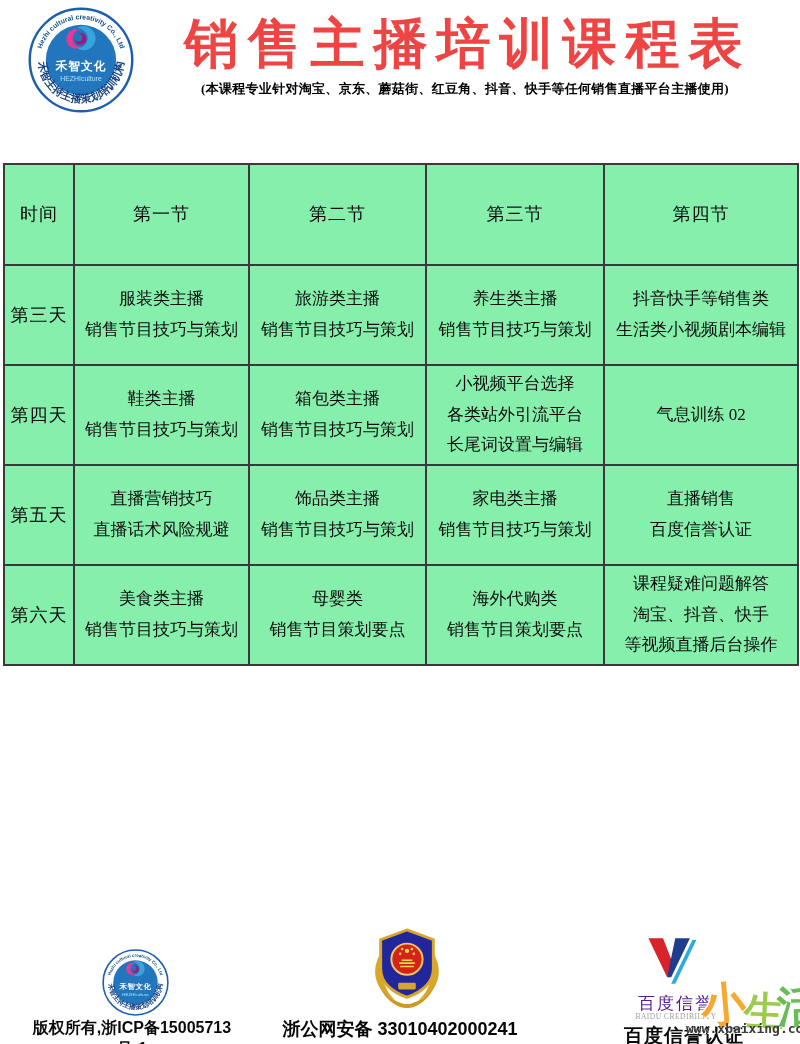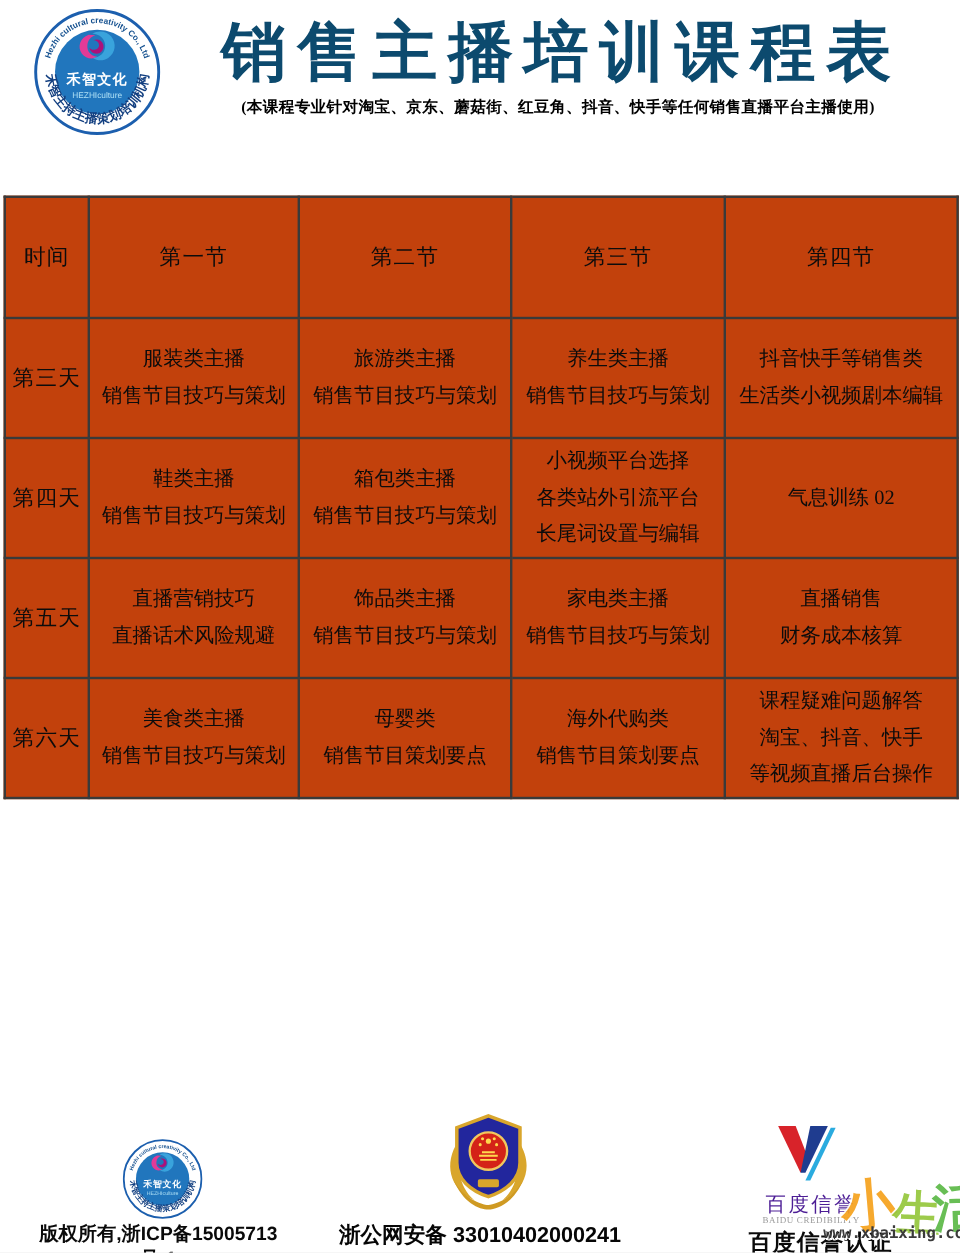--- a/index.html
+++ b/index.html
@@ -1,26 +1,26 @@
 <!DOCTYPE html>
 <html><head>
 <meta charset="utf-8">
 <style>
   html,body{margin:0;padding:0;background:#e8e8e8;}
   .page{position:relative;width:800px;height:1044px;background:#fff;margin:0 auto;overflow:hidden;
         font-family:"Liberation Serif","DejaVu Serif",serif;color:#111;}
   
   .seal-header{position:absolute;left:28px;top:7px;width:106px;height:106px;}
   .page-title{position:absolute;left:148px;top:8px;width:640px;text-align:center;
-      font-size:54px;font-weight:700;letter-spacing:9px;white-space:nowrap;color:#0c4a6e;}
+      font-size:54px;font-weight:700;letter-spacing:9px;white-space:nowrap;color:#ef4444;}
   .page-subtitle{position:absolute;left:140px;top:80px;width:650px;text-align:center;
       font-size:13px;font-weight:600;letter-spacing:0.3px;color:#000;}
   
   table.sched{position:absolute;left:3px;top:163px;width:794px;border-collapse:collapse;
-      table-layout:fixed;background:#c2410c;}
+      table-layout:fixed;background:#86efac;}
   table.sched td{border:2px solid #3a3a3a;text-align:center;vertical-align:middle;
       font-size:17px;line-height:1.8;padding:2px 4px;white-space:pre-line;color:#0c0c0c;}
   table.sched tr{height:100px;}
   table.sched tr.hdr{height:101px;}
   table.sched td.day, table.sched tr.hdr td{font-size:18px;letter-spacing:1px;}
   
   .seal-footer{position:absolute;left:102px;top:949px;width:67px;height:67px;}
   .copyright{position:absolute;left:24px;top:1018px;width:216px;text-align:center;
       font-family:"Liberation Sans","DejaVu Sans",sans-serif;font-size:16px;font-weight:700;color:#0a0a0a;}
   .police-badge{position:absolute;left:368px;top:926px;width:78px;height:84px;}
@@ -136,21 +136,21 @@
     </tr>
     <tr>
       <td class="day">第五天</td>
       <td>直播营销技巧
 直播话术风险规避</td>
       <td>饰品类主播
 销售节目技巧与策划</td>
       <td>家电类主播
 销售节目技巧与策划</td>
       <td>直播销售
-财务成本核算</td>
+百度信誉认证</td>
     </tr>
     <tr>
       <td class="day">第六天</td>
       <td>美食类主播
 销售节目技巧与策划</td>
       <td>母婴类
 销售节目策划要点</td>
       <td>海外代购类
 销售节目策划要点</td>
       <td>课程疑难问题解答

